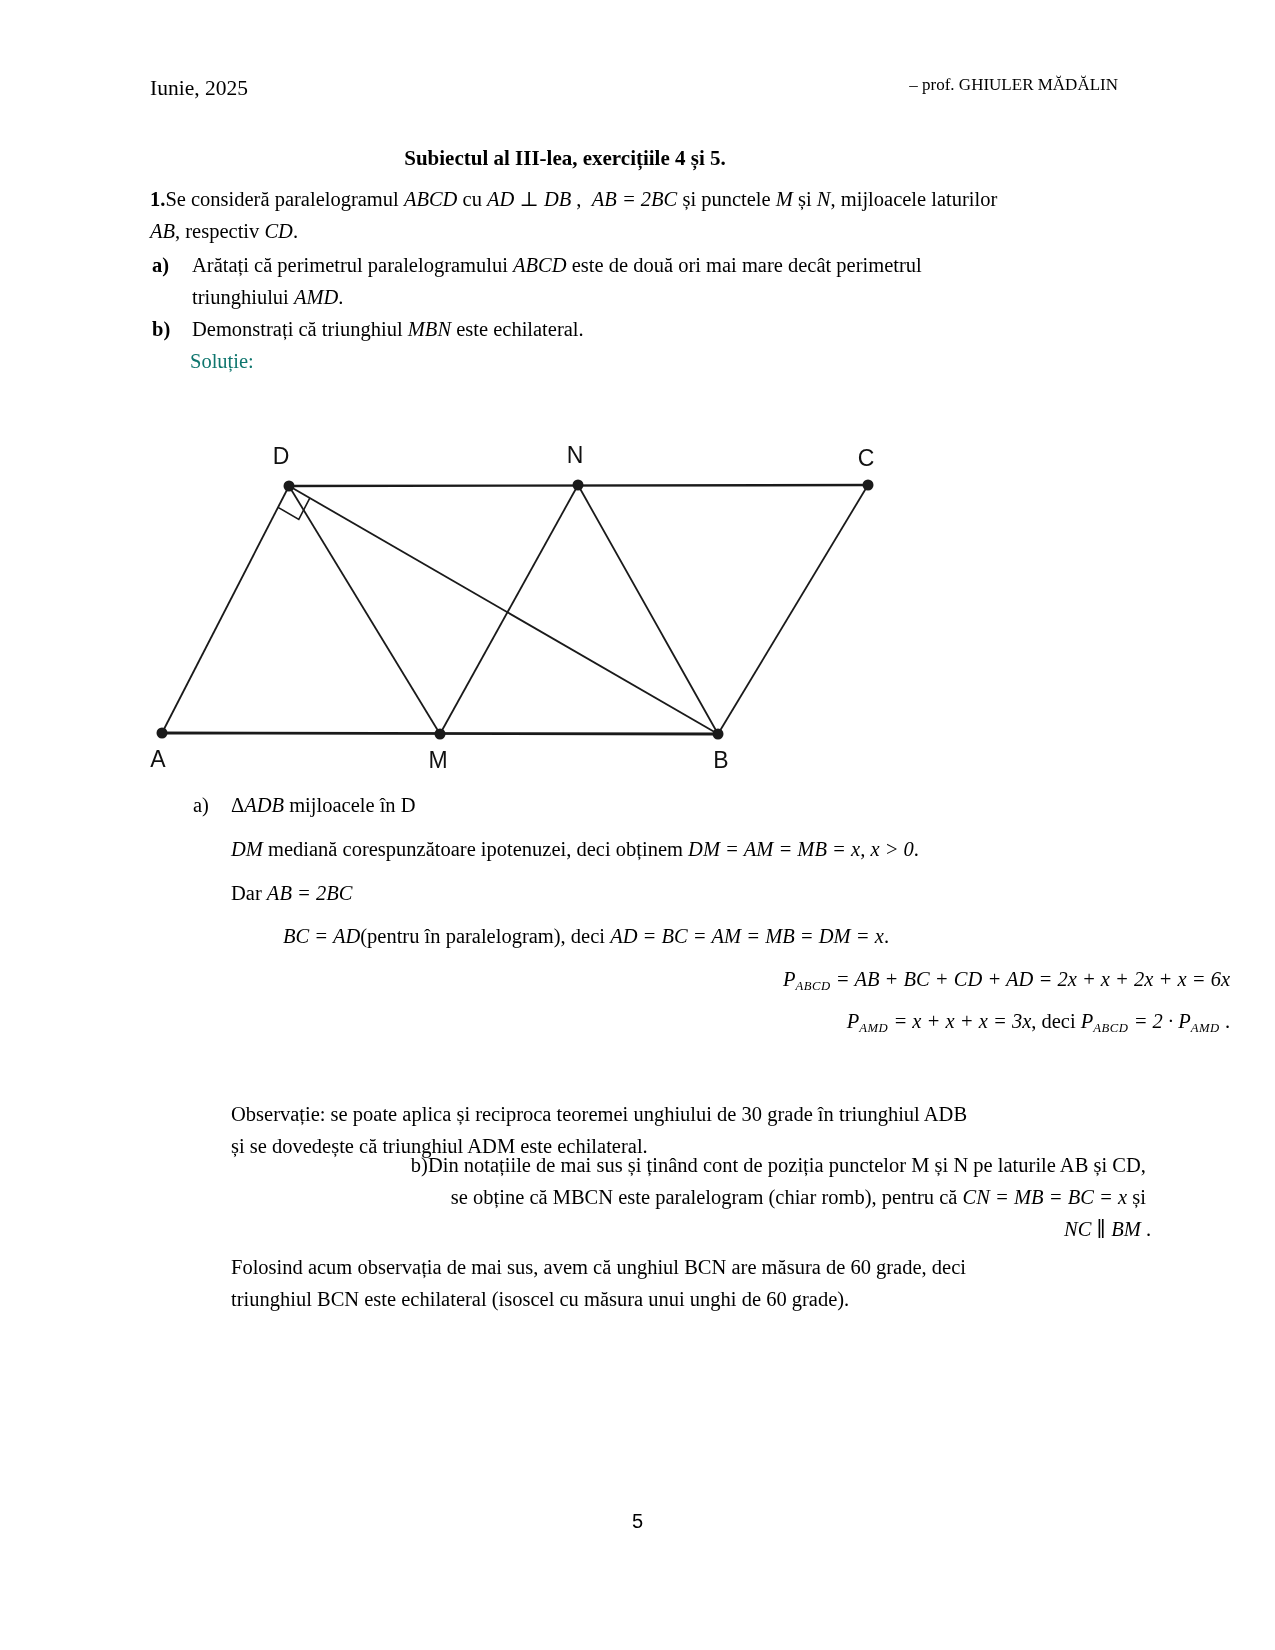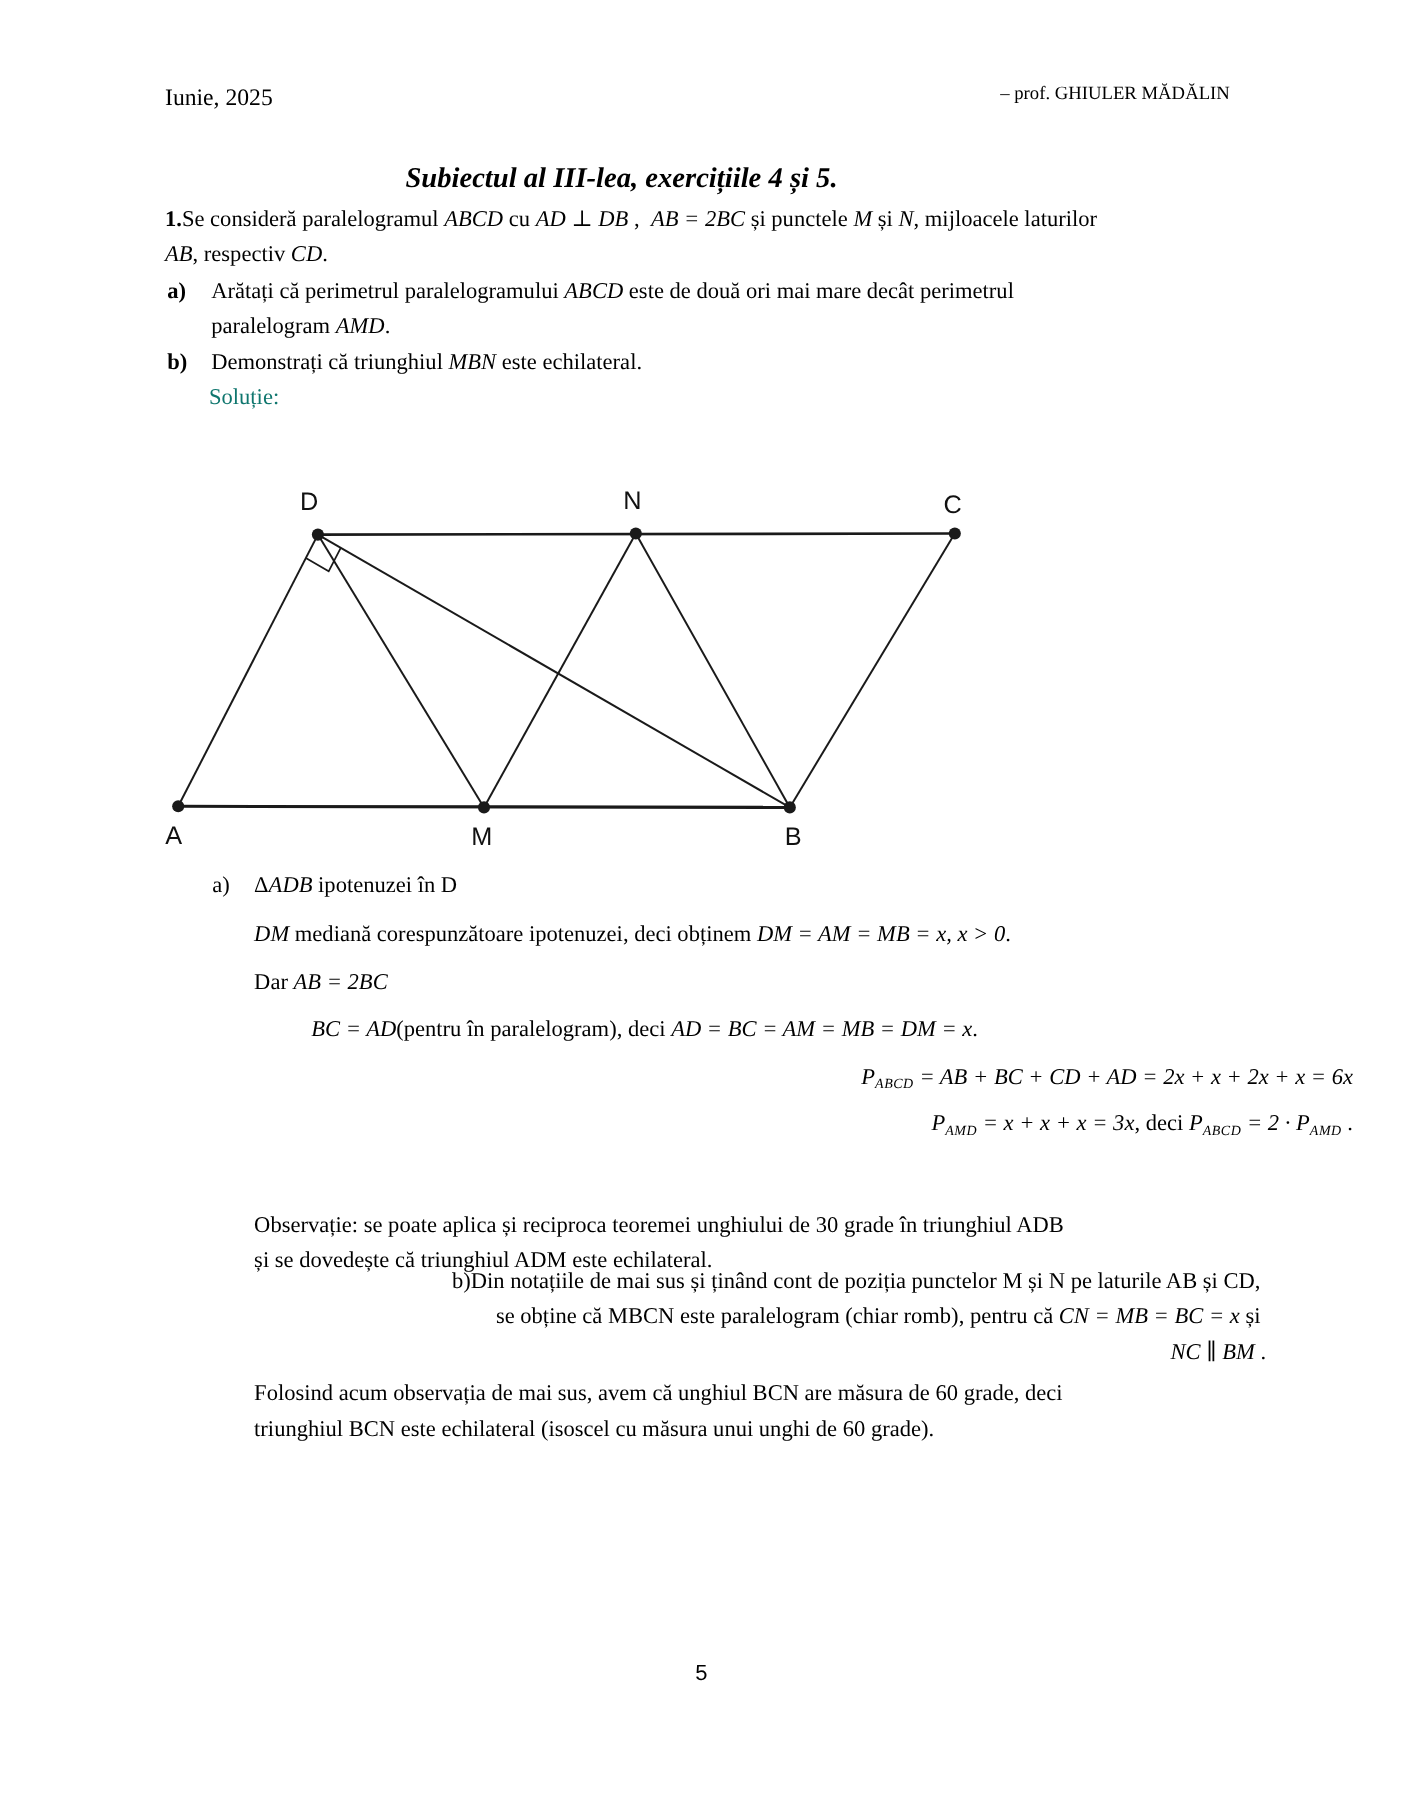--- a/index.html
+++ b/index.html
@@ -5,21 +5,21 @@
   html,body { margin:0; padding:0; background:#ffffff; }
   .page {
     position:relative; width:1275px; height:1650px; background:#ffffff;
     font-family:"Liberation Serif","DejaVu Serif",serif; color:#000;
     font-size:20.5px; line-height:1.56; overflow:hidden;
   }
   .abs { position:absolute; }
   .header-left  { left:150px; top:72px;  font-size:21.5px; }
   .header-right { right:157px; top:72px; font-size:17px; }
   .title { left:0; right:0; top:142px; text-align:center; padding-right:145px;
-           font-weight:bold; font-style:italic; font-size:26px; }
+           font-weight:bold; font-size:21px; }
   .para { white-space:normal; }
   .runs span { white-space:pre-wrap; }
   .run-r { }
   .run-b { font-weight:bold; }
   .run-m { font-style:italic; }
   .run-sub { font-style:italic; font-size:0.62em; vertical-align:-0.35em; letter-spacing:0.5px; }
   .hang { padding-left:40px; text-indent:-40px; }
   .hang38 { padding-left:38px; text-indent:-38px; }
   .ilabel { display:inline-block; width:40px; text-indent:0; }
   .ilabel38 { display:inline-block; width:38px; text-indent:0; }
@@ -37,21 +37,21 @@
 <div class="page">
 
   <div class="abs header-left">Iunie, 2025</div>
   <div class="abs header-right">– prof. GHIULER MĂDĂLIN</div>
 
   <div class="abs title">Subiectul al III-lea, exercițiile 4 și 5.</div>
 
   <div class="abs para runs" style="left:150px; top:184px; width:965px;"><span class="run-b">1.</span><span class="run-r">Se consideră paralelogramul </span><span class="run-m">ABCD</span><span class="run-r"> cu </span><span class="run-m">AD ⊥ DB</span><span class="run-r"> ,  </span><span class="run-m">AB = 2BC</span><span class="run-r"> și punctele </span><span class="run-m">M</span><span class="run-r"> și </span><span class="run-m">N</span><span class="run-r">, mijloacele laturilor </span><br><span class="run-m">AB</span><span class="run-r">, respectiv </span><span class="run-m">CD</span><span class="run-r">.</span></div>
 
   <div class="abs para hang" style="left:152px; top:250px; width:960px;">
-    <span class="ilabel b">a)</span><span class="runs"><span class="run-r">Arătați că perimetrul paralelogramului </span><span class="run-m">ABCD</span><span class="run-r"> este de două ori mai mare decât perimetrul </span><br><span class="run-r">paralelogram </span><span class="run-m">AMD</span><span class="run-r">.</span></span>
+    <span class="ilabel b">a)</span><span class="runs"><span class="run-r">Arătați că perimetrul paralelogramului </span><span class="run-m">ABCD</span><span class="run-r"> este de două ori mai mare decât perimetrul </span><br><span class="run-r">triunghiului </span><span class="run-m">AMD</span><span class="run-r">.</span></span>
   </div>
 
   <div class="abs para hang" style="left:152px; top:314px; width:960px;">
     <span class="ilabel b">b)</span><span class="runs"><span class="run-r">Demonstrați că triunghiul </span><span class="run-m">MBN</span><span class="run-r"> este echilateral.</span></span>
   </div>
 
   <div class="abs solutie" style="color:#0f766e;">Soluție:</div>
 
   <svg class="abs diagram" xmlns="http://www.w3.org/2000/svg" viewBox="0 0 745 352">
       <line x1="12" y1="313" x2="568" y2="314" stroke="#1a1a1a" stroke-width="2.8"></line>
@@ -71,21 +71,21 @@
       <text x="571" y="348" text-anchor="middle" class="dlabel">B</text>
       <circle cx="139" cy="66" r="5.5" fill="#1a1a1a"></circle>
       <text x="131" y="44" text-anchor="middle" class="dlabel">D</text>
       <circle cx="428" cy="65" r="5.5" fill="#1a1a1a"></circle>
       <text x="425" y="43" text-anchor="middle" class="dlabel">N</text>
       <circle cx="718" cy="65" r="5.5" fill="#1a1a1a"></circle>
       <text x="716" y="46" text-anchor="middle" class="dlabel">C</text>
     </svg>
 
   <div class="abs para hang38" style="left:193px; top:790px; width:930px;">
-    <span class="ilabel38">a)</span><span class="runs"><span class="run-r">Δ</span><span class="run-m">ADB</span><span class="run-r"> ipotenuzei în D</span></span>
+    <span class="ilabel38">a)</span><span class="runs"><span class="run-r">Δ</span><span class="run-m">ADB</span><span class="run-r"> mijloacele în D</span></span>
   </div>
 
   <div class="abs para runs" style="left:231px; top:834px; width:930px;"><span class="run-m">DM</span><span class="run-r"> mediană corespunzătoare ipotenuzei, deci obținem </span><span class="run-m">DM = AM = MB = x, x &gt; 0</span><span class="run-r">.</span></div>
 
   <div class="abs para runs" style="left:231px; top:878px; width:930px;"><span class="run-r">Dar </span><span class="run-m">AB = 2BC</span></div>
 
   <div class="abs para runs" style="left:283px; top:921px; width:900px;"><span class="run-m">BC = AD</span><span class="run-r">(pentru în paralelogram), deci </span><span class="run-m">AD = BC = AM = MB = DM = x</span><span class="run-r">.</span></div>
 
   <div class="abs para runs eq" style="top:964px;"><span class="run-m">P</span><span class="run-sub">ABCD</span><span class="run-m"> = AB + BC + CD + AD = 2x + x + 2x + x = 6x</span></div>
 

